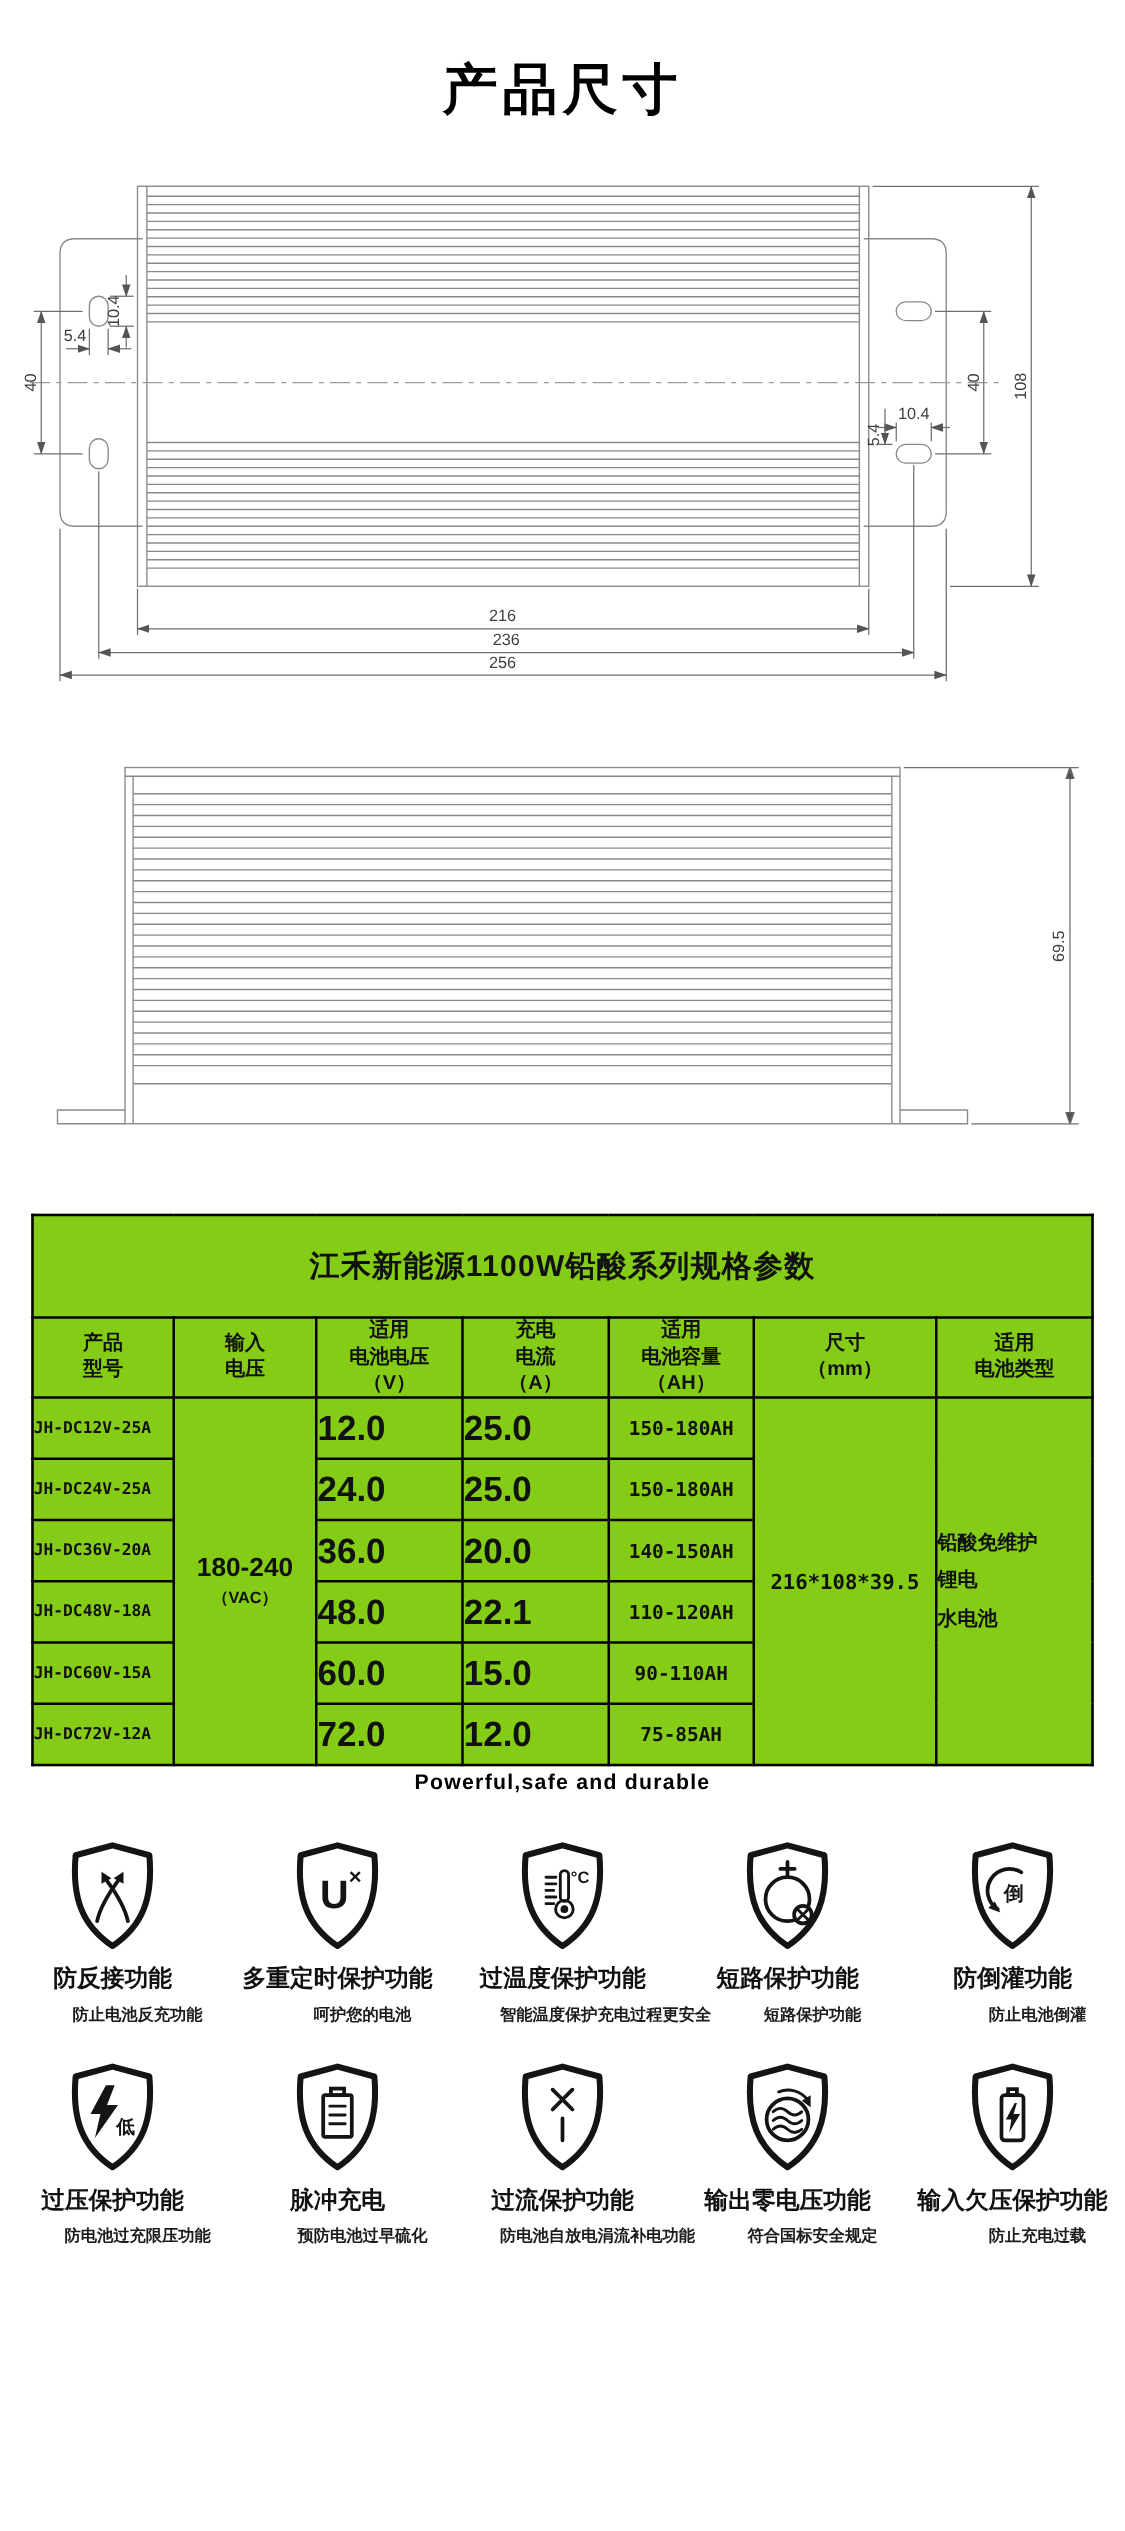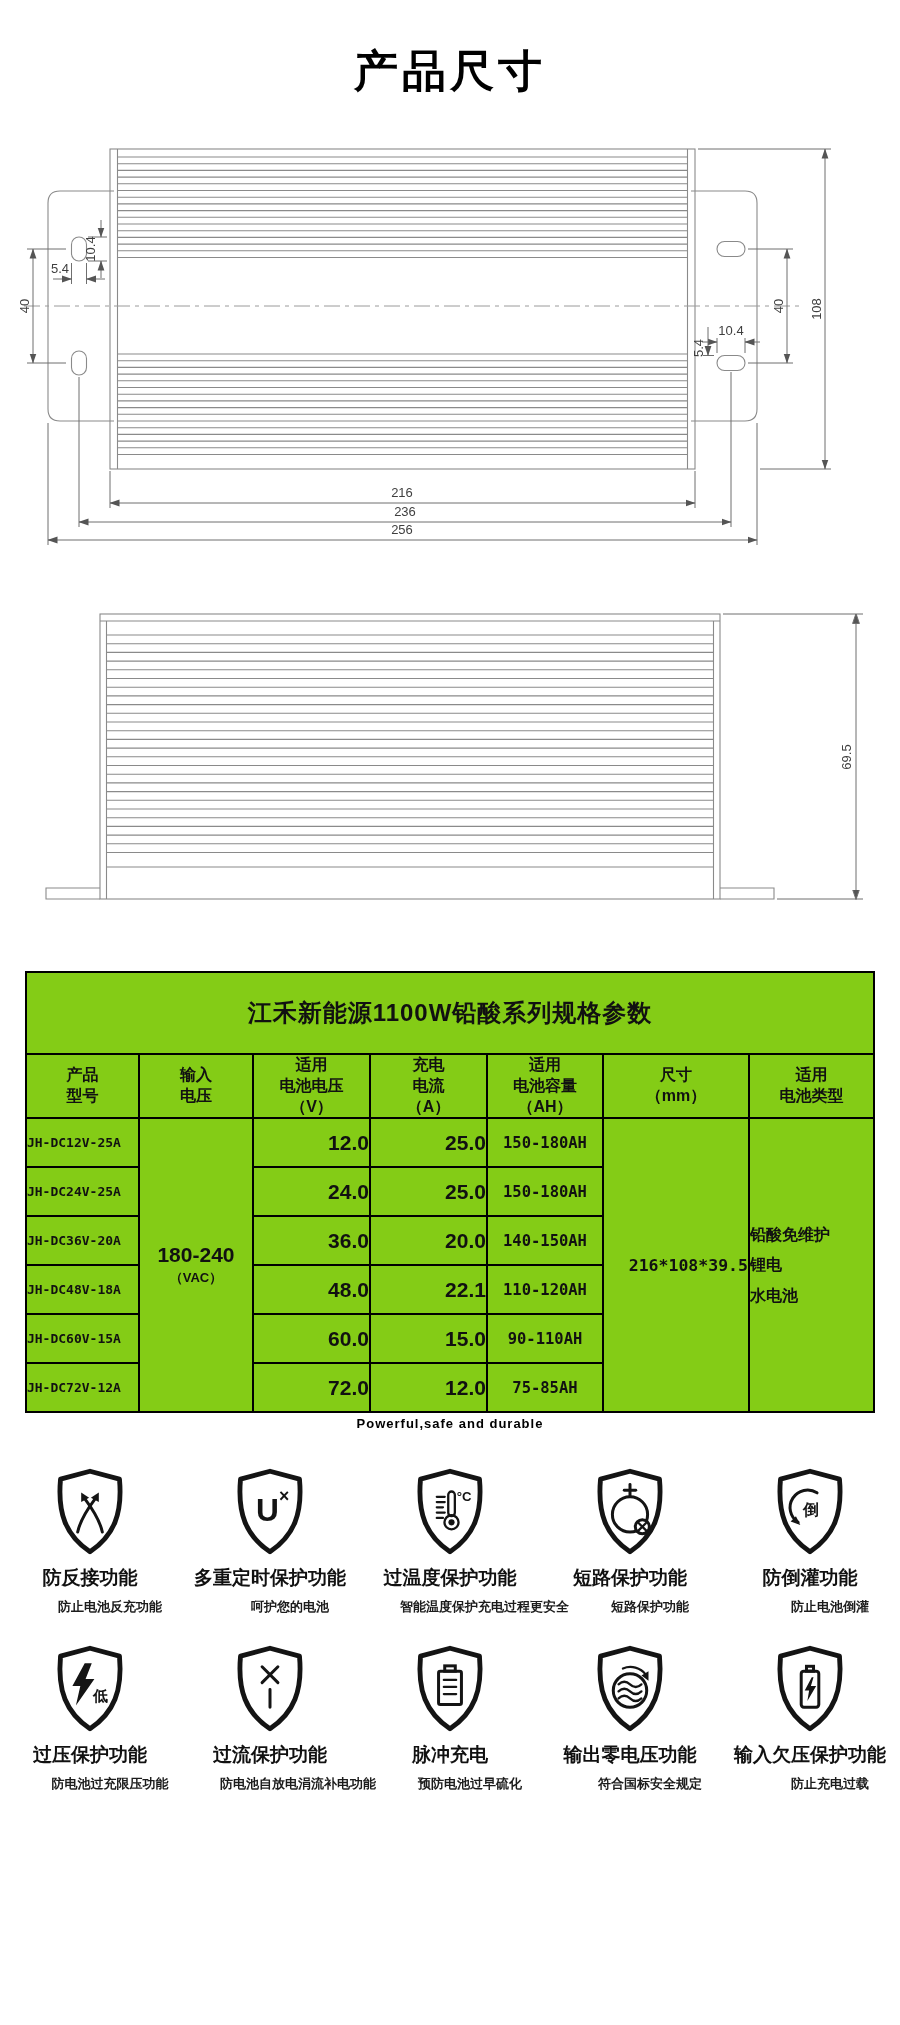--- a/index.html
+++ b/index.html
@@ -15,30 +15,30 @@
   .cl{stroke:#9a9a9a;stroke-width:1;fill:none;stroke-dasharray:16 5 4 5;}
   .dim{stroke:#6f6f6f;stroke-width:1;fill:none;}
   .dt text{fill:#3f3f3f;font-size:13px;text-anchor:middle;font-family:"Liberation Sans","DejaVu Sans",sans-serif;}
   
   table.spec{border-collapse:collapse;margin:52px auto 0;width:848px;table-layout:fixed;background:#84cc16;}
   .spec td,.spec th{border:2.4px solid #000;vertical-align:middle;padding:0;}
   .spec .t-title{font-size:24px;font-weight:bold;height:80px;text-align:center;letter-spacing:1px;}
   .spec th{font-size:16px;font-weight:bold;height:62px;white-space:pre-line;line-height:1.3;text-align:center;}
   .spec td{height:47px;}
   .c-model{font-family:"DejaVu Sans Mono","Liberation Mono",monospace;font-weight:bold;font-size:13px;text-align:left;padding-left:5px;}
-  .c-num{font-size:21px;font-weight:bold;text-align:right;}
+  .c-num{font-size:28px;font-weight:bold;text-align:left;}
   .c-cap{font-size:15.5px;font-weight:bold;text-align:center;font-family:"DejaVu Sans Mono","Liberation Mono",monospace;}
   .c-vin{text-align:center;}
   .vin-range{font-size:21px;font-weight:bold;}
   .vin-unit{font-size:13px;font-weight:bold;margin-top:2px;}
-  .c-size{font-size:16.5px;font-weight:bold;text-align:right;font-family:"DejaVu Sans Mono","Liberation Mono",monospace;}
+  .c-size{font-size:16.5px;font-weight:bold;text-align:center;font-family:"DejaVu Sans Mono","Liberation Mono",monospace;}
   .c-btype{font-size:16px;font-weight:bold;text-align:left;white-space:pre-line;line-height:1.9;}
   
   .features-title{margin:86px 0 0;text-align:center;font-size:38px;font-weight:bold;letter-spacing:5px;color:#000;}
-  .features-sub{text-align:center;font-size:13px;font-weight:bold;letter-spacing:1px;margin-top:3px;color:#000;}
+  .features-sub{text-align:center;font-size:17px;font-weight:bold;letter-spacing:1px;margin-top:3px;color:#000;}
   .fgrid{display:grid;grid-template-columns:repeat(5,180px);margin-top:34px;row-gap:26px;}
   .feat{text-align:center;}
   .feat svg{width:88px;height:97px;display:block;margin:0 auto;}
   .ftitle{font-size:19px;font-weight:bold;margin-top:3px;white-space:nowrap;}
   .fdesc{font-size:13px;font-weight:bold;margin-top:7px;color:#1c1c1c;white-space:nowrap;padding-left:40px;}
   
   .sh{fill:none;stroke:#141414;stroke-width:5.5;stroke-linejoin:round;}
   .in{fill:none;stroke:#141414;stroke-width:3.4;stroke-linecap:round;}
   .in2{fill:none;stroke:#141414;stroke-width:2.6;stroke-linecap:round;}
   .ig{fill:#141414;font-weight:bold;text-anchor:middle;stroke:none;font-family:"Liberation Sans","DejaVu Sans",sans-serif;}
@@ -364,35 +364,35 @@
           <polygon class="solid" points="44,24 30,50 39,50 34,72 55,42 45,42 52,24"></polygon>
           <text class="ig" x="62" y="67" font-size="17">低</text>
         </svg>
         <div class="ftitle">过压保护功能</div>
         <div class="fdesc">防电池过充限压功能</div>
       </div>
 
       <div class="feat">
         <svg viewBox="0 0 100 110">
           <path class="sh" d="M50 7 L16.5 16 C13 55 22.5 80 50 98.5 C77.5 80 87 55 83.5 16 Z"></path>
-          <path class="in" d="M41 28 L59 46 M59 28 L41 46 M50 54 V74" stroke-width="4.5"></path>
-        </svg>
-        <div class="ftitle">过流保护功能</div>
-        <div class="fdesc">防电池自放电涓流补电功能</div>
-      </div>
-
-      <div class="feat">
-        <svg viewBox="0 0 100 110">
-          <path class="sh" d="M50 7 L16.5 16 C13 55 22.5 80 50 98.5 C77.5 80 87 55 83.5 16 Z"></path>
           <rect class="in" x="37" y="33" width="26" height="38" rx="2"></rect>
           <rect class="in" x="44" y="27" width="12" height="6"></rect>
           <path class="in2" d="M43 43 H57 M43 51 H57 M43 59 H57"></path>
         </svg>
         <div class="ftitle">脉冲充电</div>
         <div class="fdesc">预防电池过早硫化</div>
+      </div>
+
+      <div class="feat">
+        <svg viewBox="0 0 100 110">
+          <path class="sh" d="M50 7 L16.5 16 C13 55 22.5 80 50 98.5 C77.5 80 87 55 83.5 16 Z"></path>
+          <path class="in" d="M41 28 L59 46 M59 28 L41 46 M50 54 V74" stroke-width="4.5"></path>
+        </svg>
+        <div class="ftitle">过流保护功能</div>
+        <div class="fdesc">防电池自放电涓流补电功能</div>
       </div>
 
       <div class="feat">
         <svg viewBox="0 0 100 110">
           <path class="sh" d="M50 7 L16.5 16 C13 55 22.5 80 50 98.5 C77.5 80 87 55 83.5 16 Z"></path>
           <circle class="in" cx="50" cy="55" r="19"></circle>
           <path class="in2" d="M37 48 q6.5 -6 13 0 q6.5 6 13 0 M37 56 q6.5 -6 13 0 q6.5 6 13 0 M37 64 q6.5 -6 13 0 q6.5 6 13 0"></path>
           <path class="in2" d="M42 30 A22 22 0 0 1 68 37"></path>
           <polygon class="solid" points="71,44 71,33 63,38"></polygon>
         </svg>

